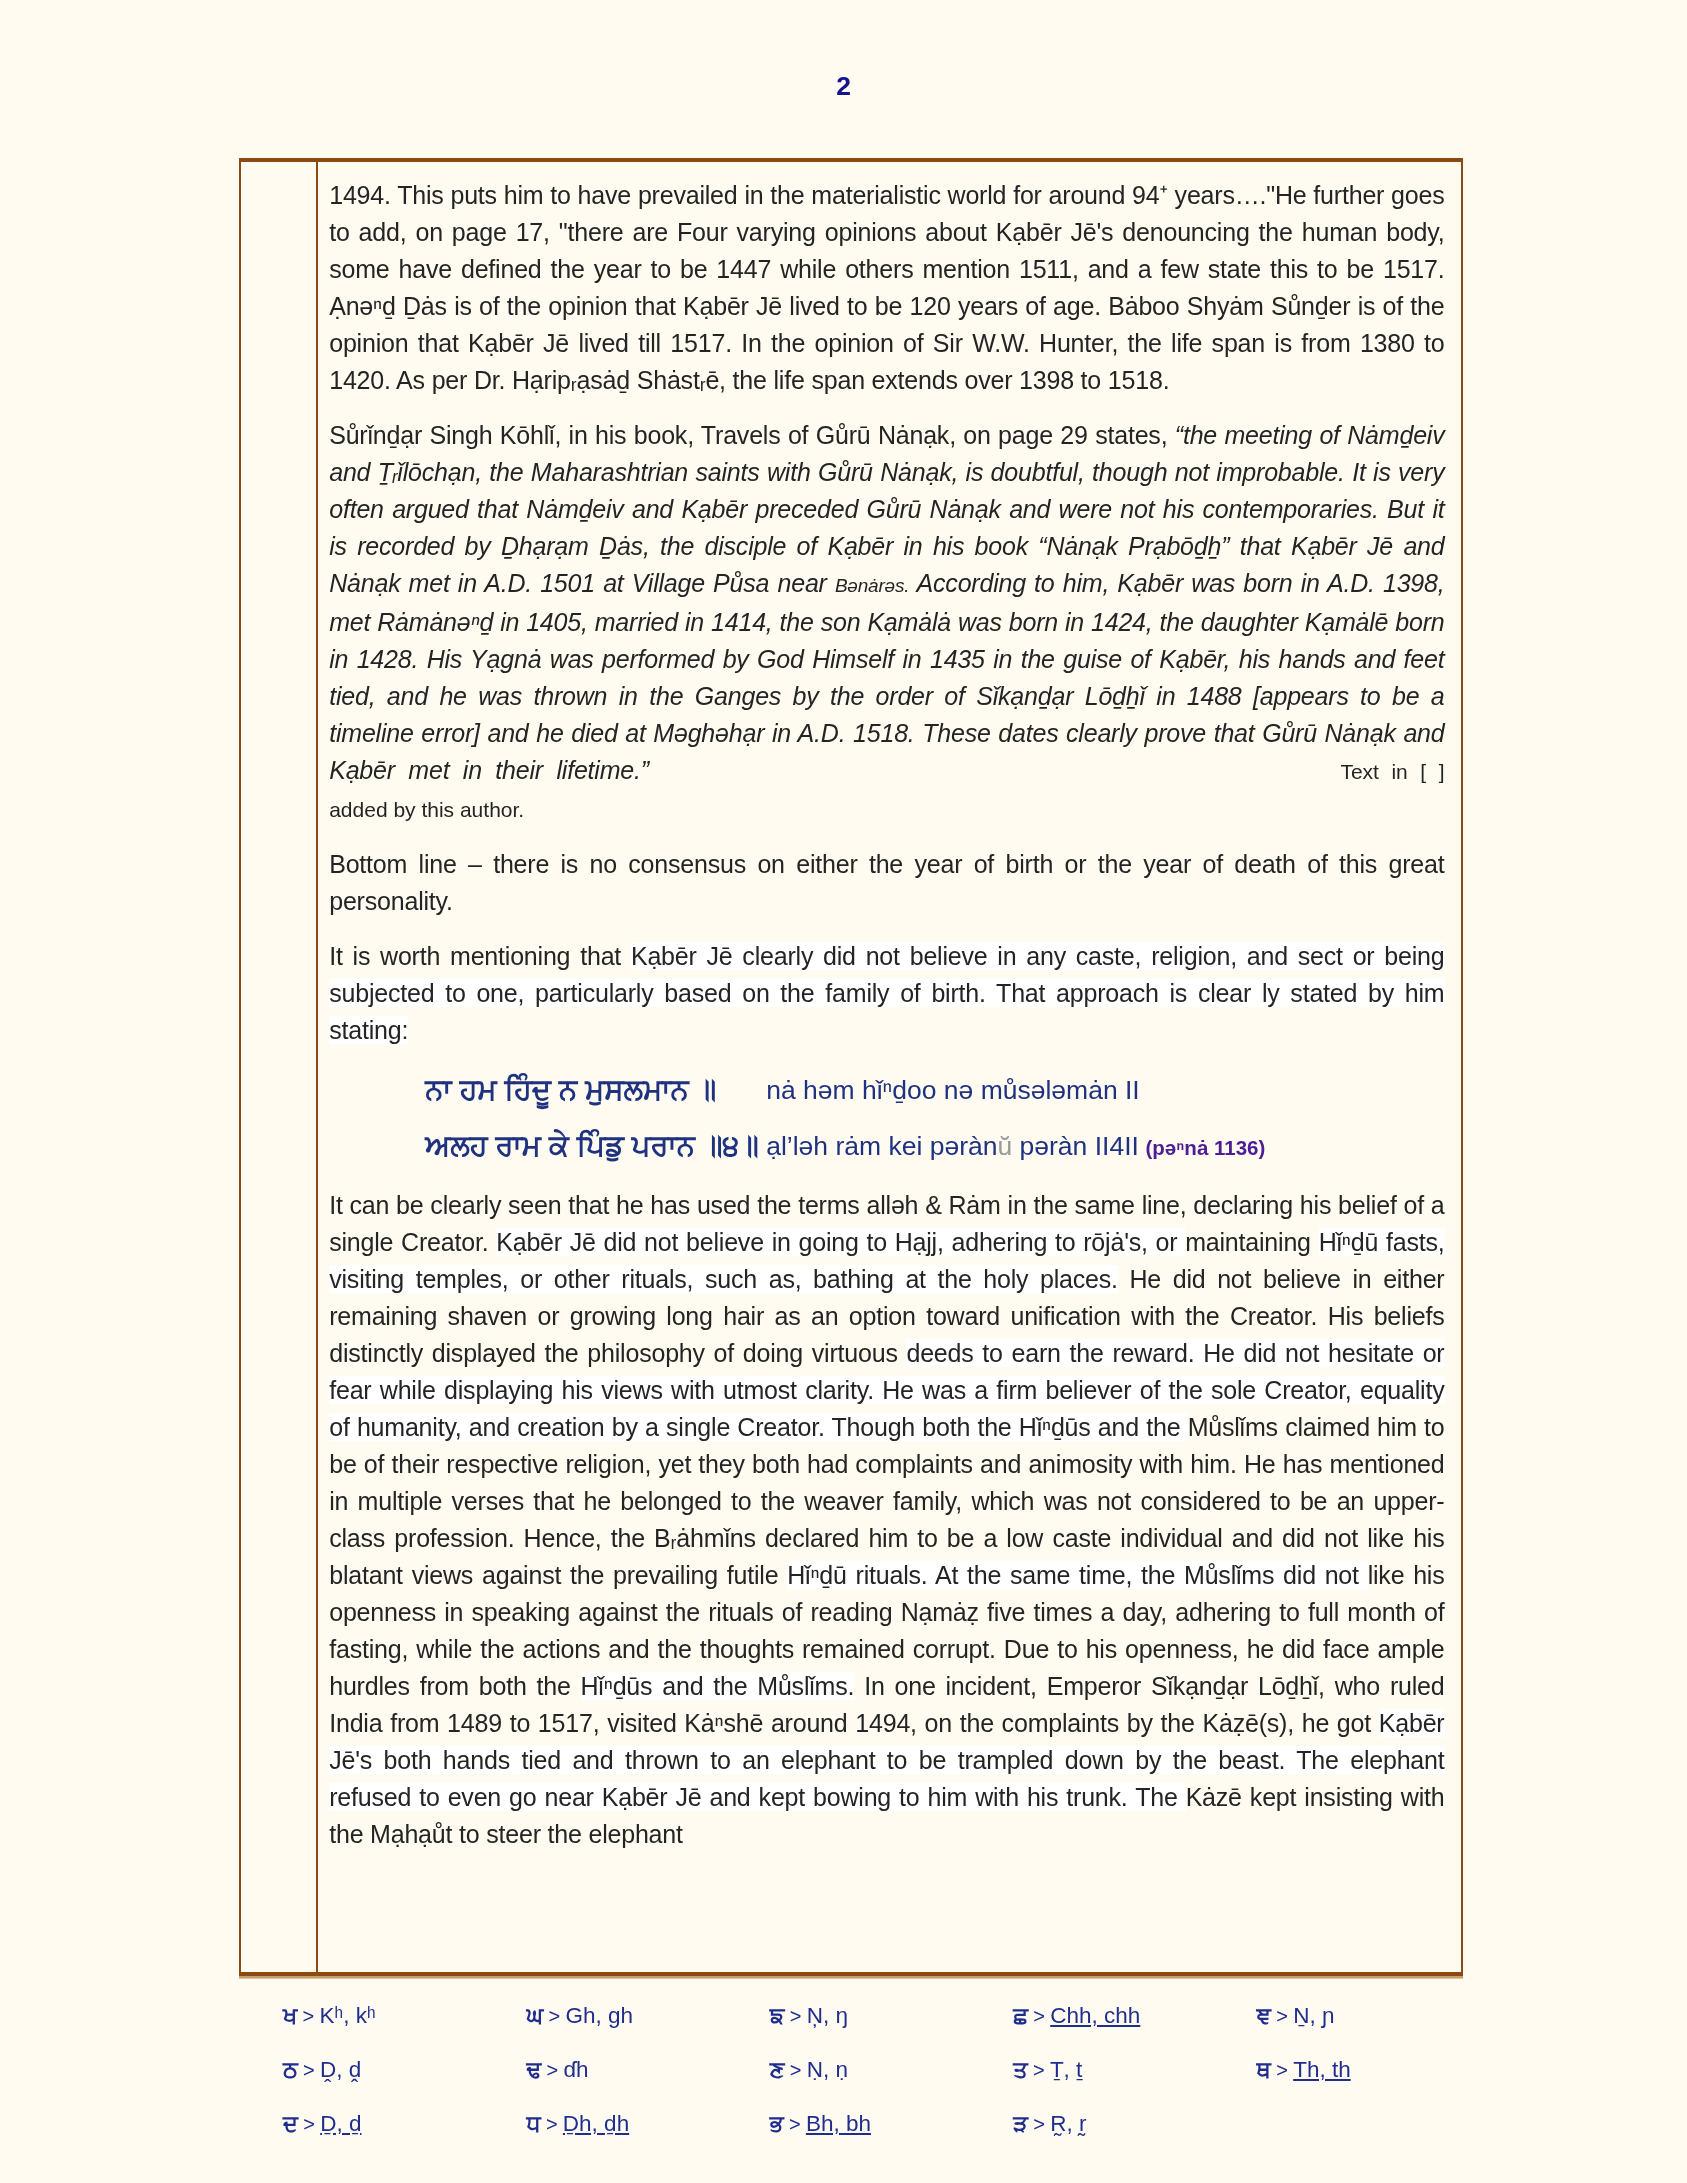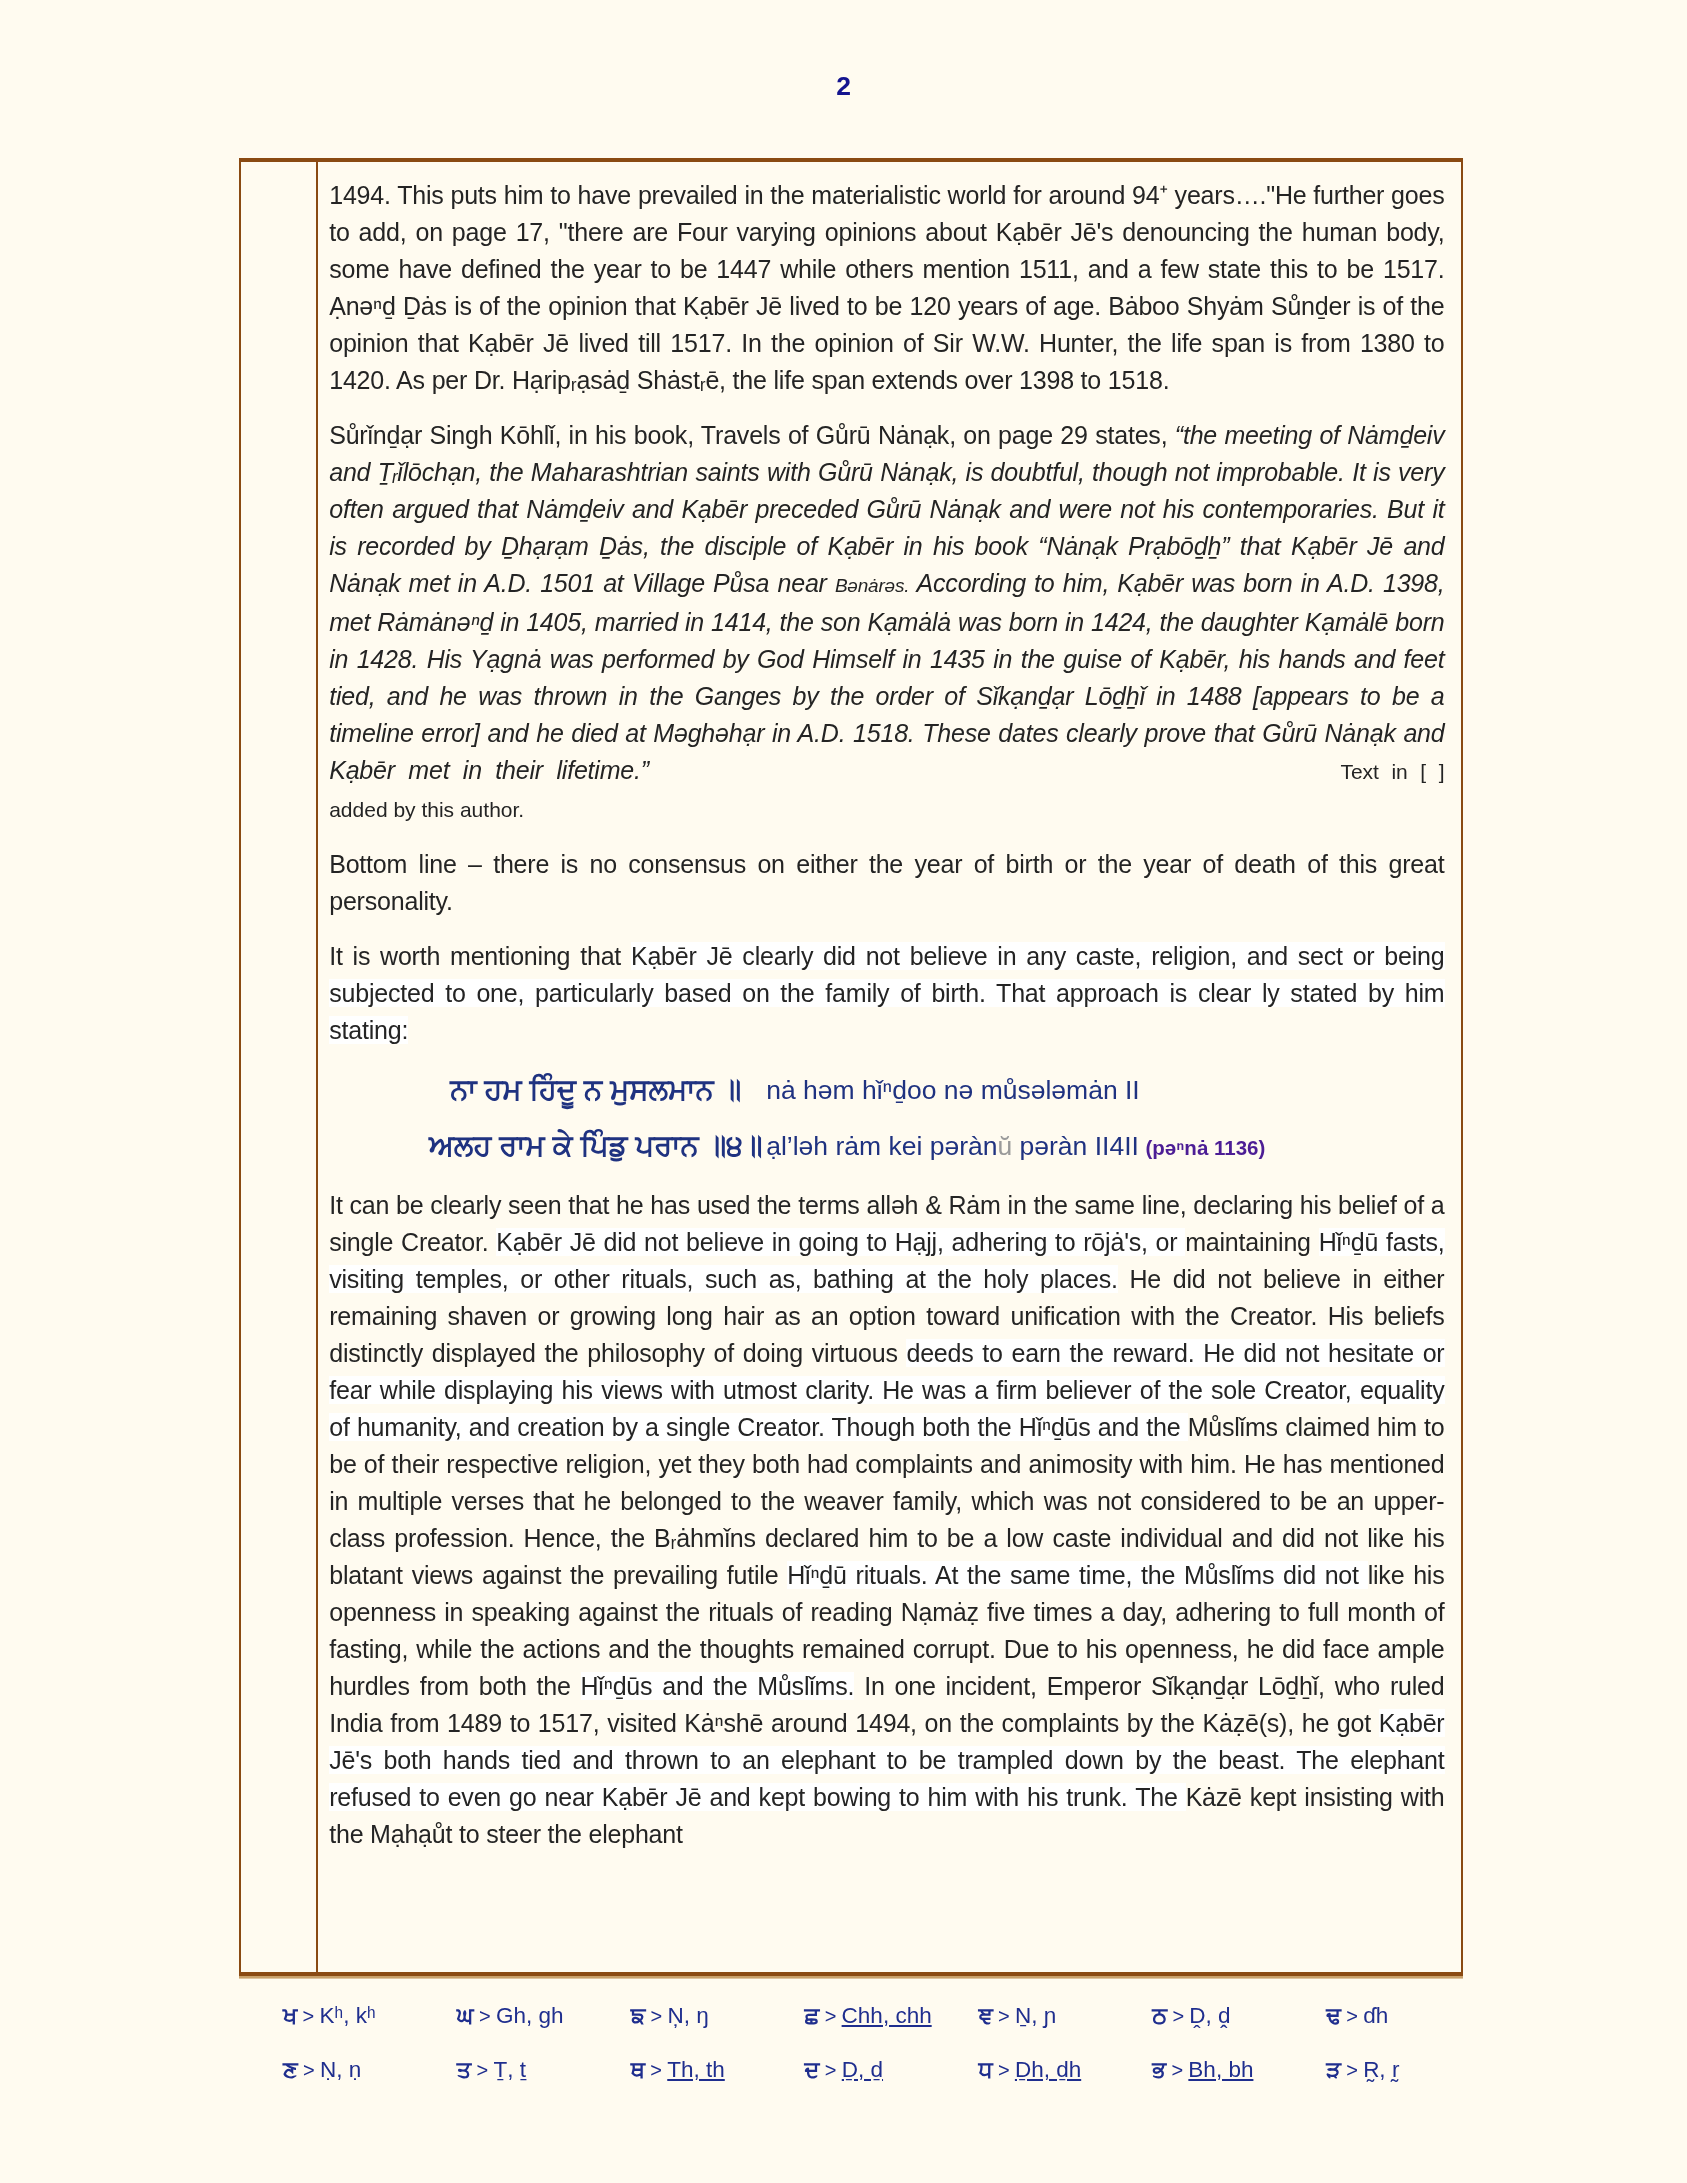--- a/index.html
+++ b/index.html
@@ -51,28 +51,27 @@
   .hl{background:#FFFFFF;}
   .gurbani{
     margin:24px 0 24px 96px;
     color:#1F3280;
   }
   .gurbani-row{display:flex;align-items:baseline;margin-bottom:22.5px;}
   .gurmukhi{
     width:341px;flex:0 0 341px;
     font-size:29px;font-weight:bold;
     font-family:"Liberation Sans","DejaVu Sans",sans-serif;
-    text-align:center;
   }
   .translit{font-size:26.5px;}
   .gray{color:#9a9a9a;}
   .pageref{color:#4c1d95;font-size:20.5px;font-weight:bold;margin-left:6.6px;}
   .footer{
     position:absolute;left:283px;top:1999px;width:1217px;
-    display:grid;grid-template-columns:repeat(7,1fr);
+    display:grid;grid-template-columns:repeat(5,1fr);
     grid-row-gap:20px;
     color:#1F2E8E;
     font-size:22.5px;line-height:34px;
   }
   .fitem{white-space:nowrap;}
   .fg{font-weight:bold;font-family:"Liberation Sans","DejaVu Sans",sans-serif;}
   .fsep{margin:0 5.3px;font-size:20px;}
   .u{text-decoration:underline;}
 </style>
 </head>

